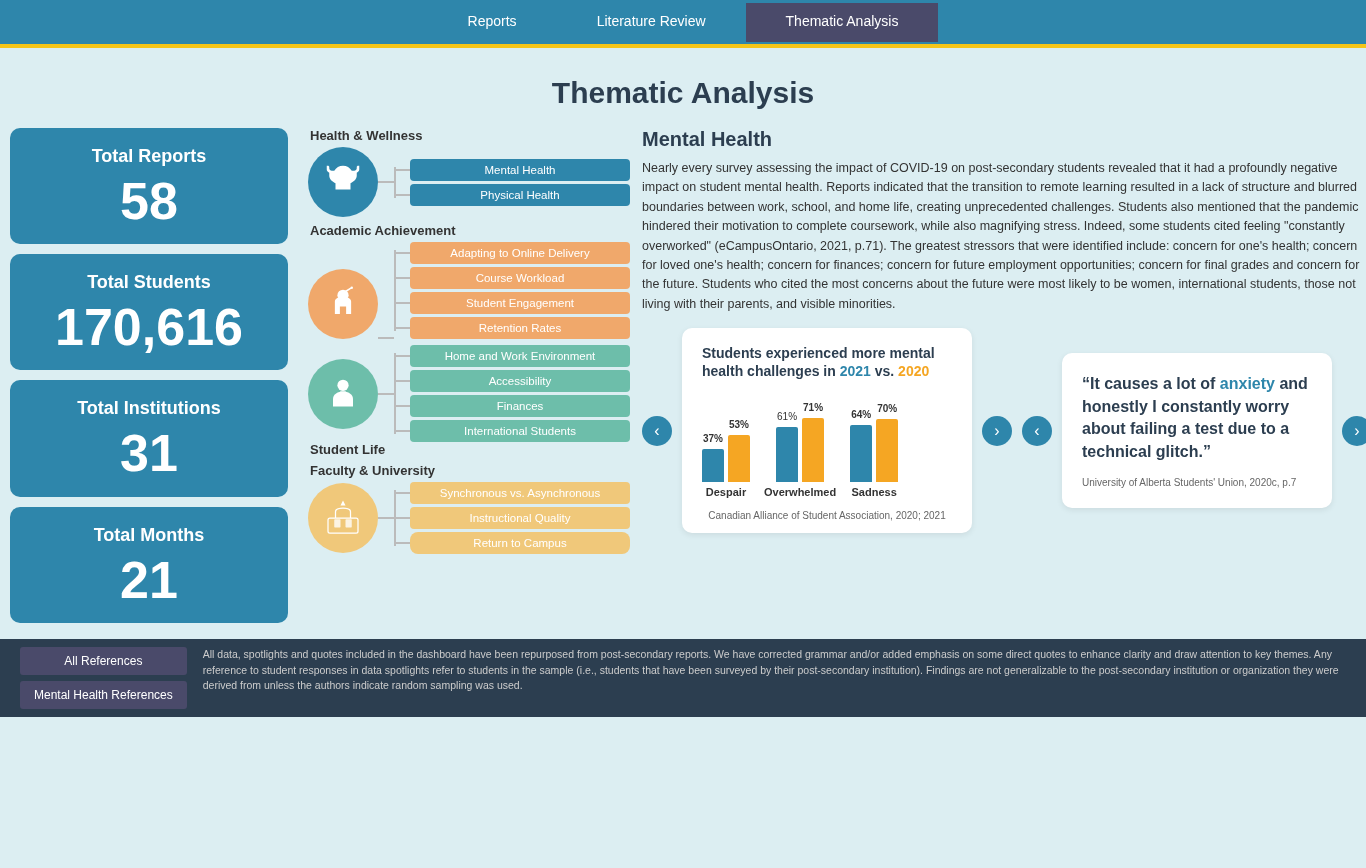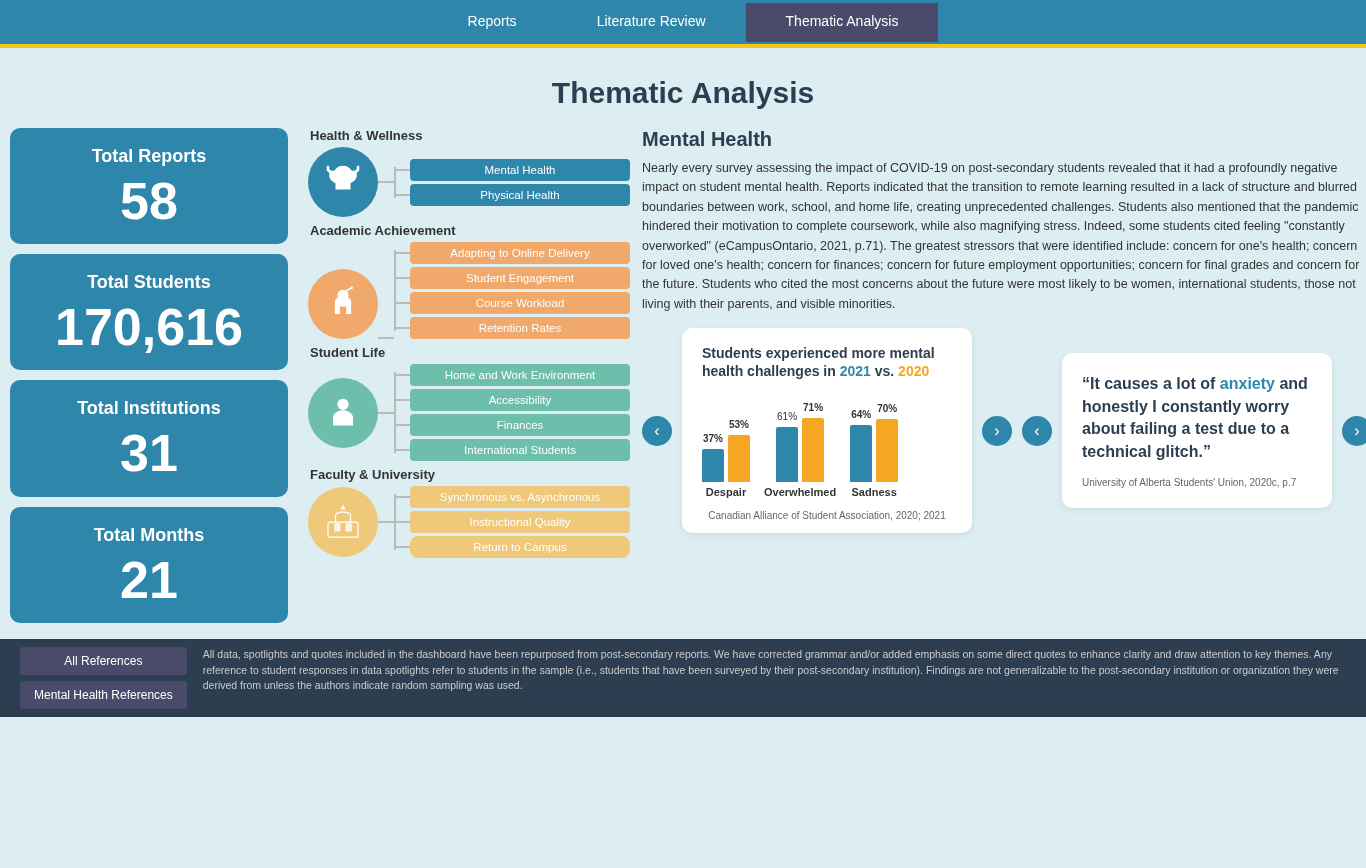--- a/index.html
+++ b/index.html
@@ -284,35 +284,34 @@
           </div>
           <div style="width: 16px; height: 2px; background: rgb(187, 187, 187); flex-shrink: 0;"></div>
           <div style="display: flex; flex-direction: column; gap: 3px; position: relative; flex: 1 1 0%;">
             <div style="position: absolute; left: 0px; top: 8px; bottom: 8px; width: 2px; background: rgb(187, 187, 187);"></div>
             <div style="display: flex; align-items: center;">
               <div style="width: 16px; height: 2px; background: rgb(187, 187, 187); flex-shrink: 0;"></div>
               <div style="background-color: rgb(240, 168, 107); color: rgb(255, 255, 255); padding: 5px 10px; border-radius: 4px; font-size: 11.5px; text-align: center; cursor: pointer; flex: 1 1 0%; font-weight: 500;">Adapting to Online Delivery</div>
             </div>
             <div style="display: flex; align-items: center;">
               <div style="width: 16px; height: 2px; background: rgb(187, 187, 187); flex-shrink: 0;"></div>
+              <div style="background-color: rgb(240, 168, 107); color: rgb(255, 255, 255); padding: 5px 10px; border-radius: 4px; font-size: 11.5px; text-align: center; cursor: pointer; flex: 1 1 0%; font-weight: 500;">Course Workload</div>
+            </div>
+            <div style="display: flex; align-items: center;">
+              <div style="width: 16px; height: 2px; background: rgb(187, 187, 187); flex-shrink: 0;"></div>
               <div style="background-color: rgb(240, 168, 107); color: rgb(255, 255, 255); padding: 5px 10px; border-radius: 4px; font-size: 11.5px; text-align: center; cursor: pointer; flex: 1 1 0%; font-weight: 500;">Student Engagement</div>
             </div>
             <div style="display: flex; align-items: center;">
               <div style="width: 16px; height: 2px; background: rgb(187, 187, 187); flex-shrink: 0;"></div>
-              <div style="background-color: rgb(240, 168, 107); color: rgb(255, 255, 255); padding: 5px 10px; border-radius: 4px; font-size: 11.5px; text-align: center; cursor: pointer; flex: 1 1 0%; font-weight: 500;">Course Workload</div>
-            </div>
-            <div style="display: flex; align-items: center;">
-              <div style="width: 16px; height: 2px; background: rgb(187, 187, 187); flex-shrink: 0;"></div>
               <div style="background-color: rgb(240, 168, 107); color: rgb(255, 255, 255); padding: 5px 10px; border-radius: 4px; font-size: 11.5px; text-align: center; cursor: pointer; flex: 1 1 0%; font-weight: 500;">Retention Rates</div>
             </div>
           </div>
         </div>
       </div>
       <div style="margin-bottom: 6px;">
-        <div style="font-size: 13px; font-weight: 700; color: rgb(51, 51, 51); margin-bottom: 4px; padding-left: 10px;">Student Life</div>
         <div style="display: flex; align-items: center;">
           <div style="width: 70px; height: 70px; border-radius: 50%; background-color: rgb(109, 190, 170); display: flex; align-items: center; justify-content: center; flex-shrink: 0; margin-left: 8px; cursor: pointer;">
             <svg viewBox="0 0 64 64" width="40" height="40" fill="white">
               <circle cx="32" cy="18" r="9"></circle>
               <path d="M32 28C24 28 16 32 16 40L16 52L48 52L48 40C48 32 40 28 32 28Z"></path>
               <rect x="27" y="28" width="10" height="12" rx="1"></rect>
             </svg>
           </div>
           <div style="width: 16px; height: 2px; background: rgb(187, 187, 187); flex-shrink: 0;"></div>
           <div style="display: flex; flex-direction: column; gap: 3px; position: relative; flex: 1 1 0%;">
@@ -328,20 +327,21 @@
             <div style="display: flex; align-items: center;">
               <div style="width: 16px; height: 2px; background: rgb(187, 187, 187); flex-shrink: 0;"></div>
               <div style="background-color: rgb(109, 190, 170); color: rgb(255, 255, 255); padding: 5px 10px; border-radius: 4px; font-size: 11.5px; text-align: center; cursor: pointer; flex: 1 1 0%; font-weight: 500;">Finances</div>
             </div>
             <div style="display: flex; align-items: center;">
               <div style="width: 16px; height: 2px; background: rgb(187, 187, 187); flex-shrink: 0;"></div>
               <div style="background-color: rgb(109, 190, 170); color: rgb(255, 255, 255); padding: 5px 10px; border-radius: 4px; font-size: 11.5px; text-align: center; cursor: pointer; flex: 1 1 0%; font-weight: 500;">International Students</div>
             </div>
           </div>
         </div>
+        <div style="font-size: 13px; font-weight: 700; color: rgb(51, 51, 51); margin-bottom: 4px; padding-left: 10px;">Student Life</div>
       </div>
       <div style="margin-bottom: 6px;">
         <div style="font-size: 13px; font-weight: 700; color: rgb(51, 51, 51); margin-bottom: 4px; padding-left: 10px;">Faculty &amp; University</div>
         <div style="display: flex; align-items: center;">
           <div style="width: 70px; height: 70px; border-radius: 50%; background-color: rgb(240, 200, 122); display: flex; align-items: center; justify-content: center; flex-shrink: 0; margin-left: 8px; cursor: pointer;">
             <svg viewBox="0 0 64 64" width="40" height="40" fill="white">
               <rect x="8" y="32" width="48" height="24" rx="3" fill="none" stroke="white" stroke-width="2"></rect>
               <path d="M20 32L20 22C20 14 44 14 44 22L44 32" fill="none" stroke="white" stroke-width="2"></path>
               <rect x="18" y="34" width="10" height="13" rx="1" fill="white" opacity="0.8"></rect>
               <rect x="36" y="34" width="10" height="13" rx="1" fill="white" opacity="0.8"></rect>

